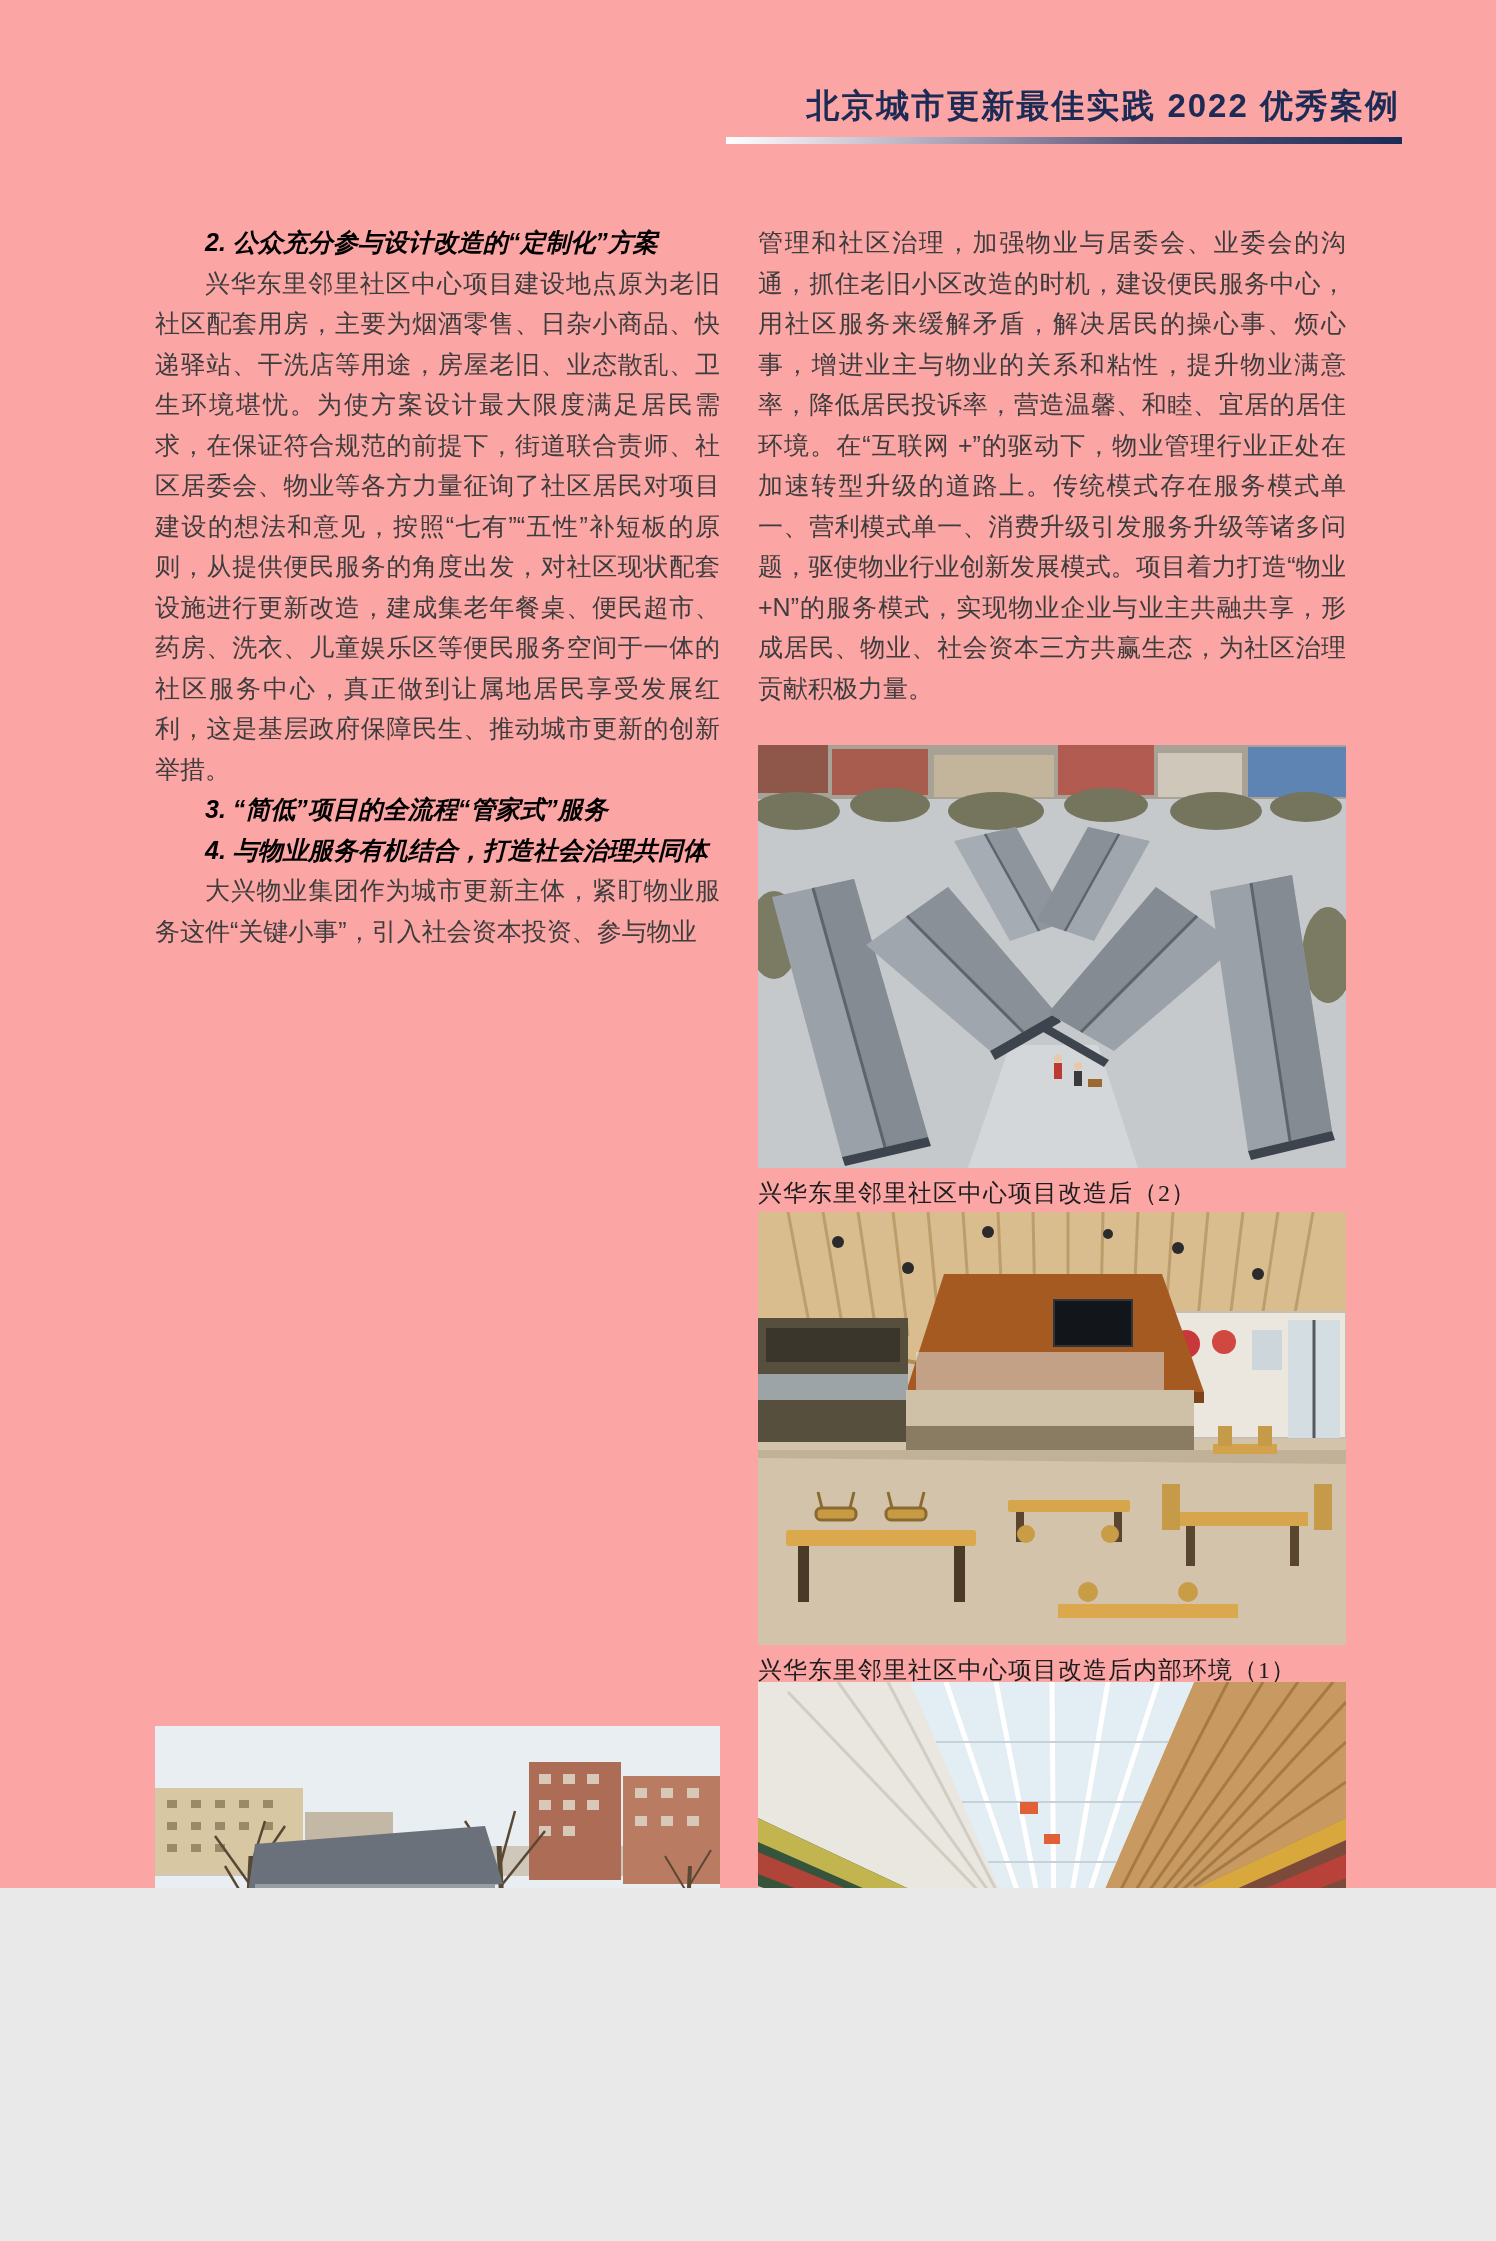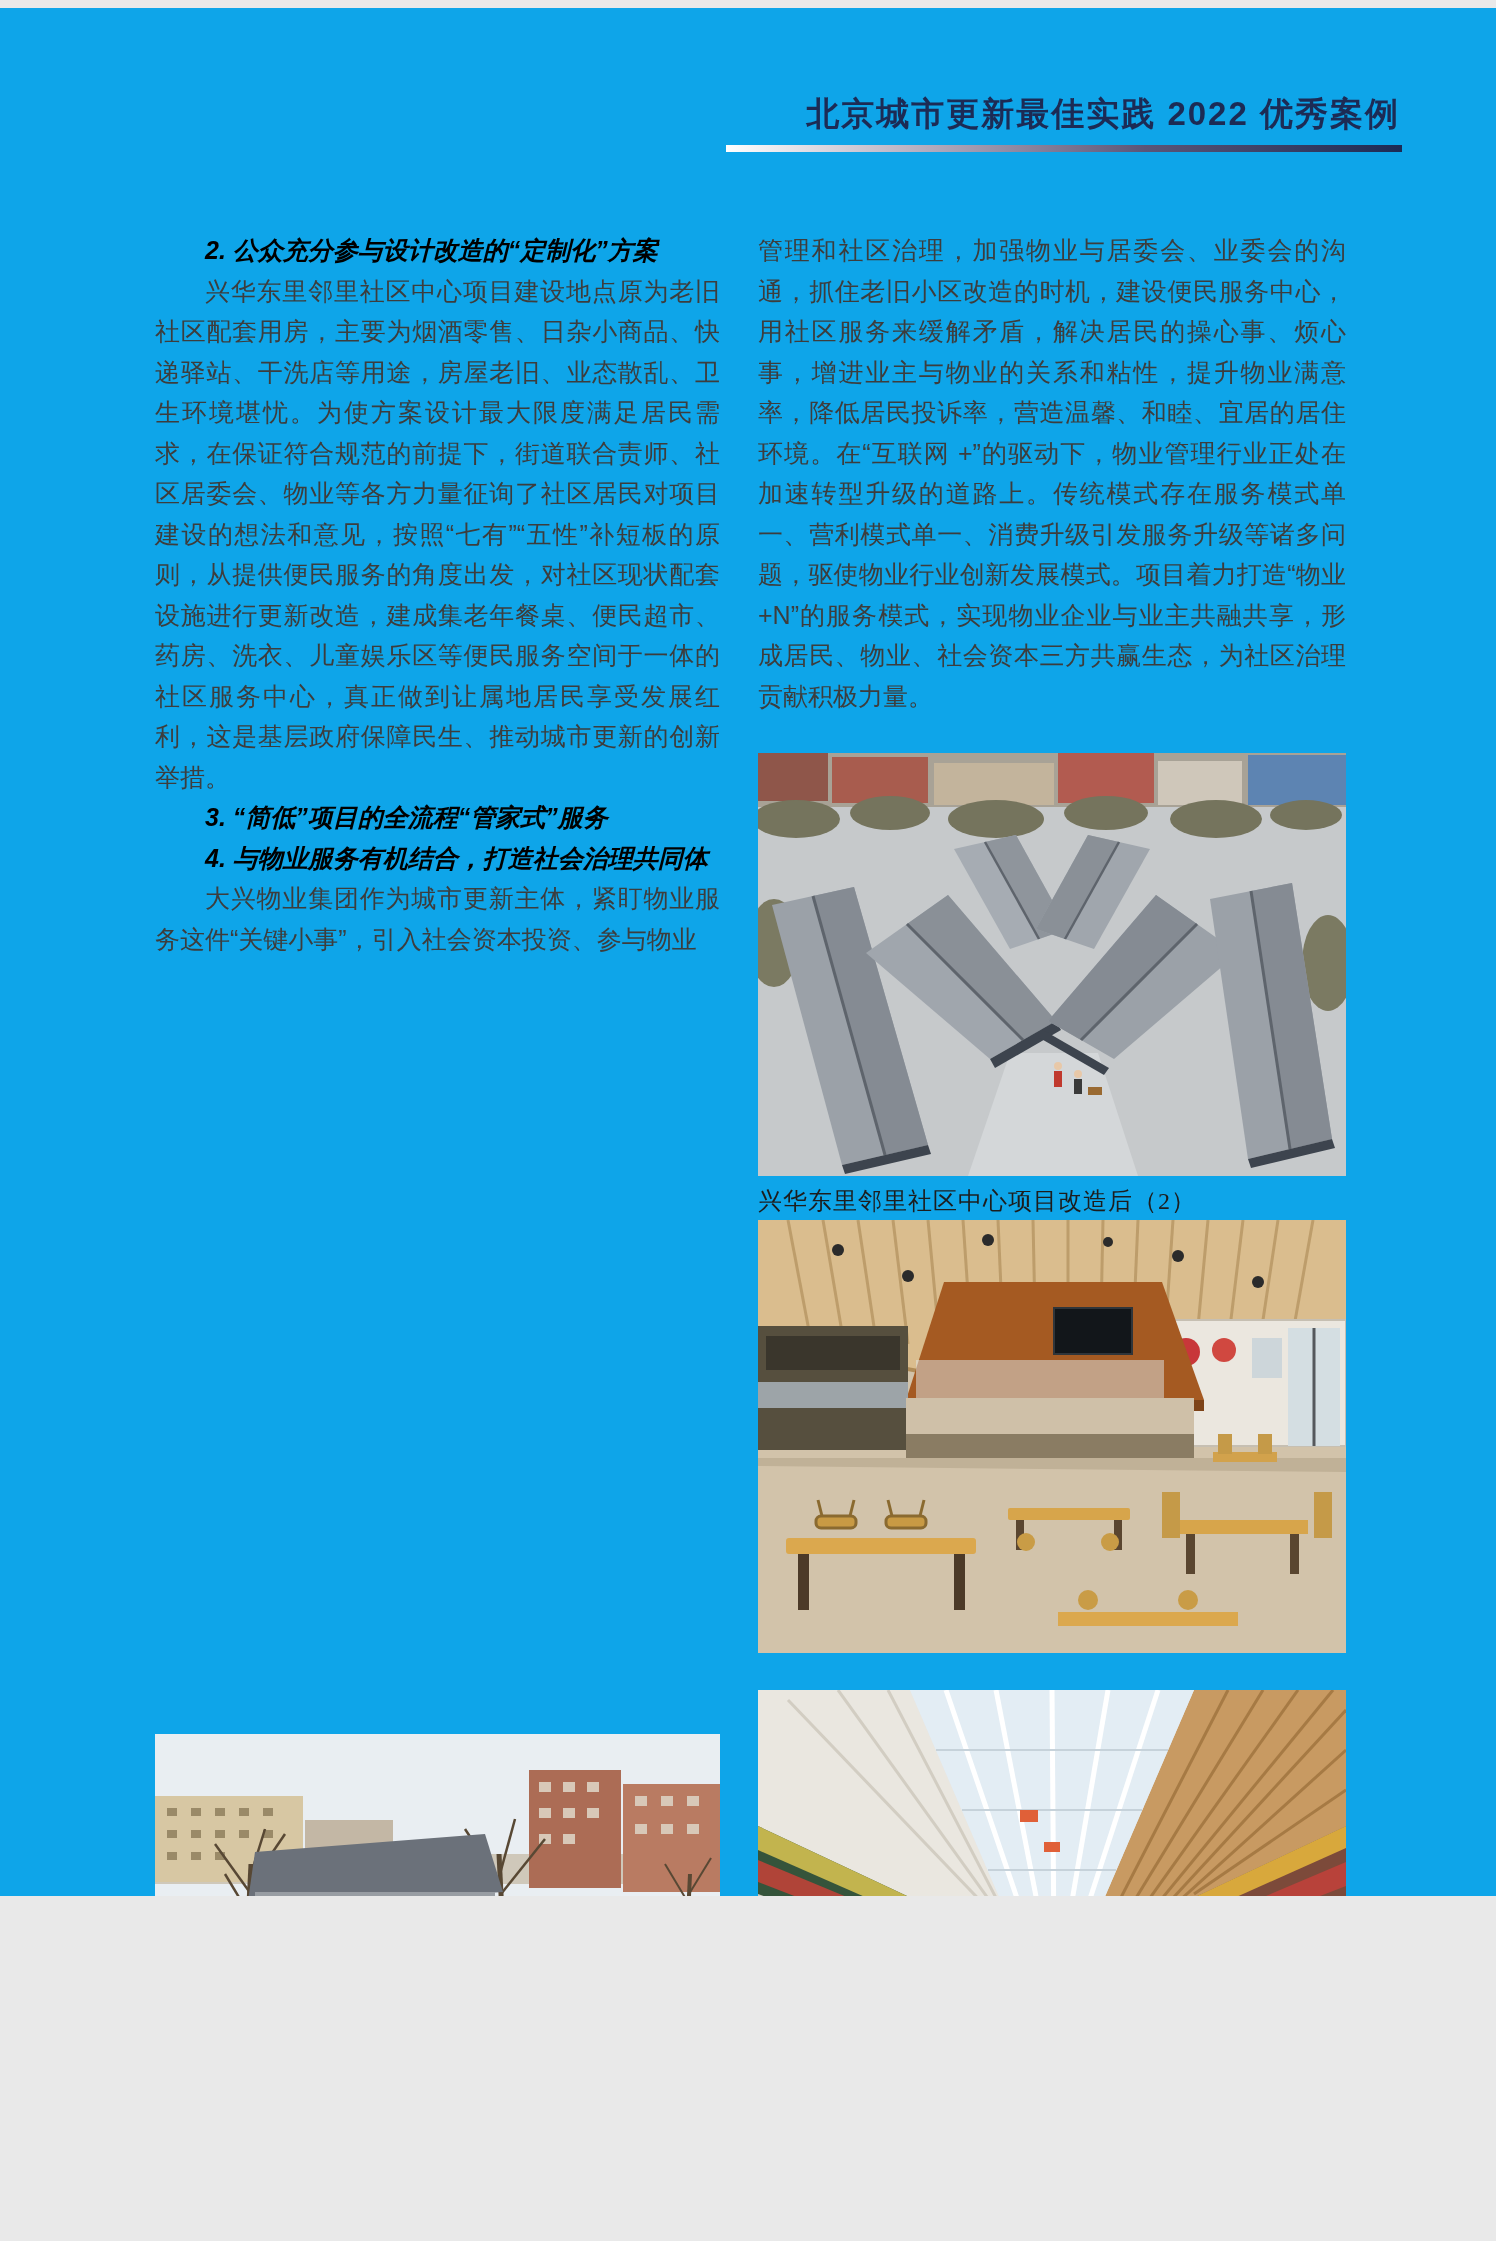--- a/index.html
+++ b/index.html
@@ -1,19 +1,19 @@
 <!DOCTYPE html>
 <html><head>
 <meta charset="utf-8">
 <style>
   * { margin:0; padding:0; box-sizing:border-box; }
   html,body { background:#e9e9e9; }
   .page {
-    position:relative; width:1496px; height:1888px; margin:8px auto;
-    background:#0ea5e9; overflow:hidden;
+    position:relative; width:1496px; height:1888px; margin:0 auto;
+    background:#fca5a5; overflow:hidden;
     font-family:"Liberation Sans","DejaVu Sans",sans-serif;
   }
   .header-title {
     position:absolute; top:84px; right:96px;
     font-size:33px; font-weight:bold; color:#1c2b55; letter-spacing:2px;
     white-space:nowrap;
   }
   .header-rule {
     position:absolute; top:137px; left:726px; width:676px; height:7px;
     background:linear-gradient(90deg,#ffffff 0%,#b3abbd 30%,#5a5578 62%,#1c2b55 100%);
@@ -200,20 +200,21 @@
       <g stroke="#8a6a30" stroke-width="3">
         <line x1="64" y1="296" x2="60" y2="280"></line>
           <line x1="92" y1="296" x2="96" y2="280"></line>
         <line x1="134" y1="296" x2="130" y2="280"></line>
           <line x1="162" y1="296" x2="166" y2="280"></line>
       </g>
       <rect x="300" y="392" width="180" height="14" fill="#dba84e"></rect>
       <circle cx="330" cy="380" r="10" fill="#c99c46"></circle>
       <circle cx="430" cy="380" r="10" fill="#c99c46"></circle>
     </svg>
+    <figcaption>兴华东里邻里社区中心项目改造后内部环境（1）</figcaption>
   </figure>
 
   <figure class="photo fig-street">
     <svg viewBox="0 0 565 380" preserveAspectRatio="none">
       <rect width="565" height="380" fill="#e9eef2"></rect>
       <rect x="0" y="120" width="565" height="30" fill="#cfc8ba"></rect>
       <rect x="0" y="62" width="148" height="86" fill="#d7c7a3"></rect>
       <g fill="#9a8a68">
         <rect x="12" y="74" width="10" height="8"></rect>
           <rect x="36" y="74" width="10" height="8"></rect>

